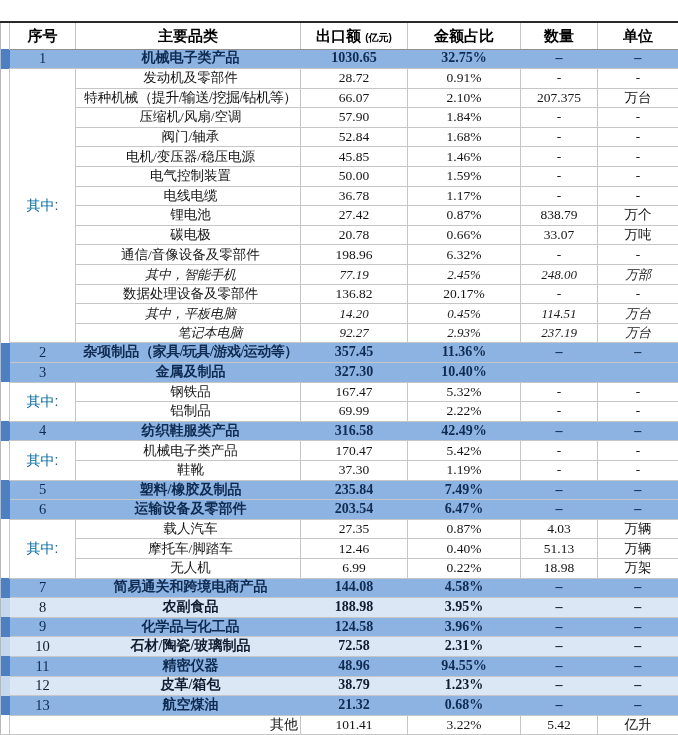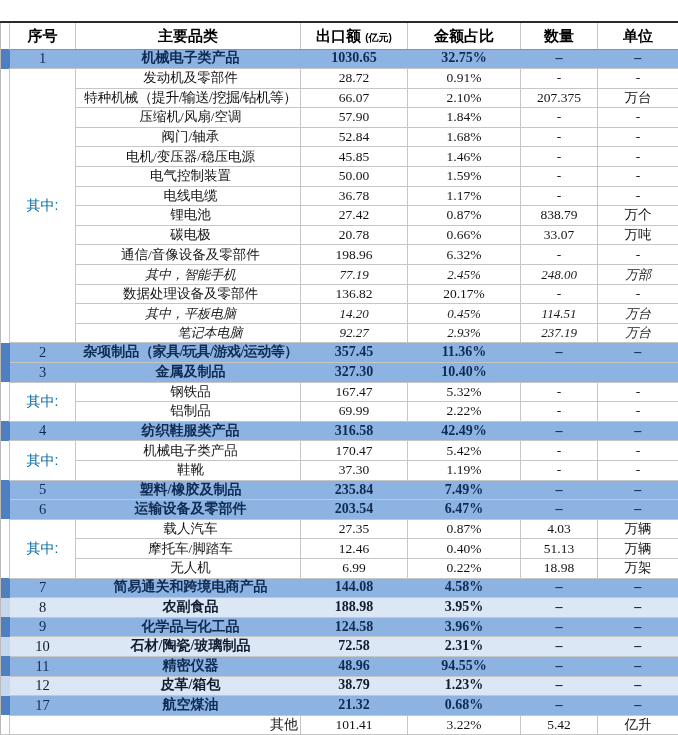--- a/index.html
+++ b/index.html
@@ -392,21 +392,21 @@
           <td class="strip"></td>
           <td class="no">12</td>
           <td class="name"><span>皮革/箱包</span></td>
           <td class="amt">38.79</td>
           <td class="pct">1.23%</td>
           <td class="qty">–</td>
           <td class="unit">–</td>
         </tr>
         <tr class="blue">
           <td class="strip"></td>
-          <td class="no">17</td>
+          <td class="no">13</td>
           <td class="name"><span>航空煤油</span></td>
           <td class="amt">21.32</td>
           <td class="pct">0.68%</td>
           <td class="qty">–</td>
           <td class="unit">–</td>
         </tr>
         <tr class="white">
           <td class="strip"></td>
           <td class="merged" colspan="2">其他</td>
           <td class="amt">101.41</td>

